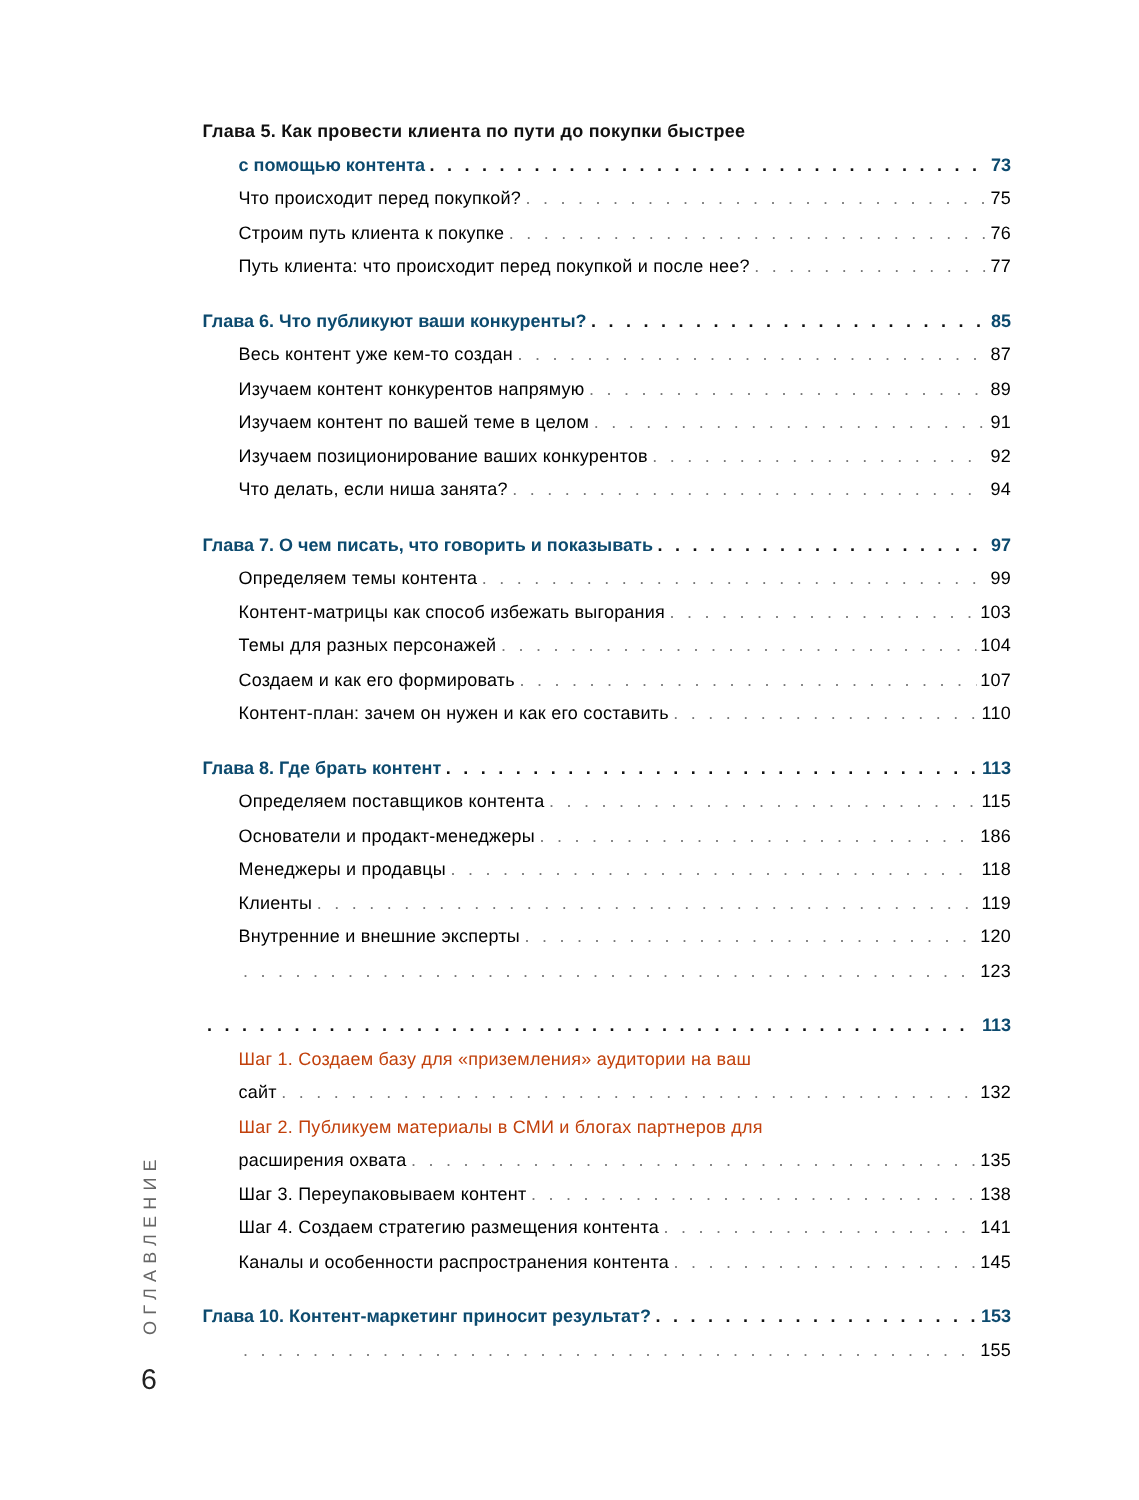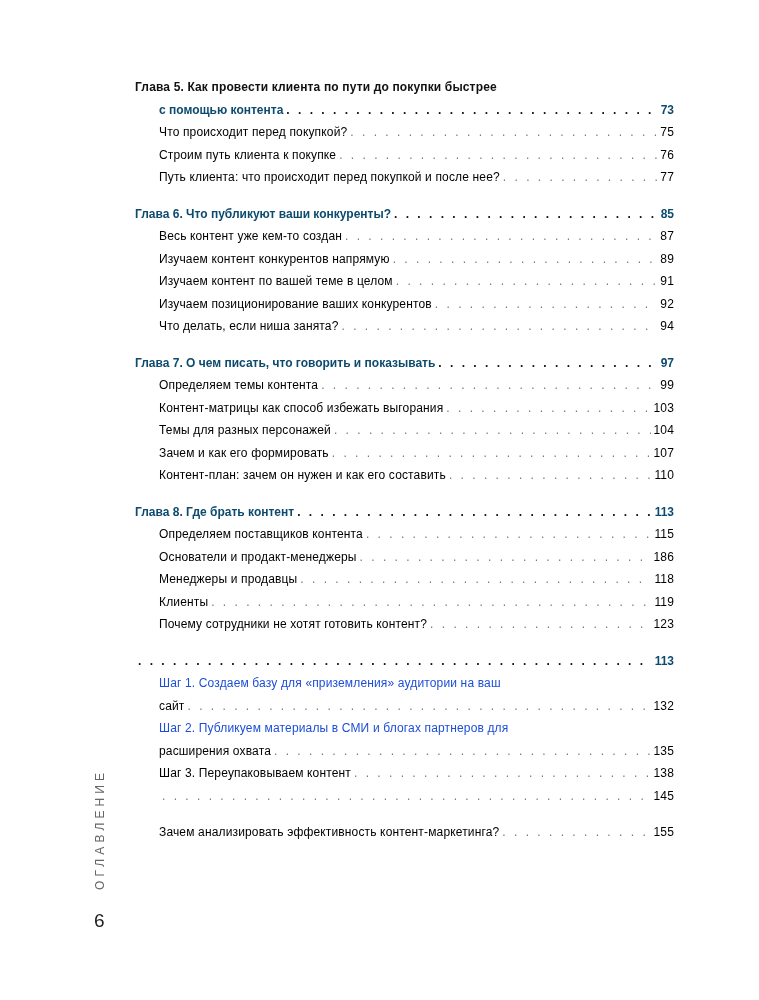--- a/index.html
+++ b/index.html
@@ -63,21 +63,21 @@
       letter-spacing: 0;
       word-spacing: 5px;
     }
     .row .page {
       flex: 0 0 auto;
       text-align: center;
     }
     .row.line-only {
       display: block;
       padding-left: 24px;
-      color: #1d4ed8;
+      color: #c2410c;
       letter-spacing: 0.15px;
     }
     .side-label {
       position: absolute;
       left: 93px;
       top: 890px;
       transform-origin: left top;
       transform: rotate(-90deg);
       font-size: 12px;
       letter-spacing: 4.1px;
@@ -169,21 +169,21 @@
       <span class="title">Контент-матрицы как способ избежать выгорания</span>
       <span class="dots"></span>
       <span class="page">103</span>
     </div>
     <div class="row sub">
       <span class="title">Темы для разных персонажей</span>
       <span class="dots"></span>
       <span class="page">104</span>
     </div>
     <div class="row sub">
-      <span class="title">Зачем и как его формировать</span>
+      <span class="title">Создаем и как его формировать</span>
       <span class="dots"></span>
       <span class="page">107</span>
     </div>
     <div class="row sub">
       <span class="title">Контент-план: зачем он нужен и как его составить</span>
       <span class="dots"></span>
       <span class="page">110</span>
     </div>
   </div>
 
@@ -207,21 +207,25 @@
       <span class="title">Менеджеры и продавцы</span>
       <span class="dots"></span>
       <span class="page">118</span>
     </div>
     <div class="row sub">
       <span class="title">Клиенты</span>
       <span class="dots"></span>
       <span class="page">119</span>
     </div>
     <div class="row sub">
-      <span class="title">Почему сотрудники не хотят готовить контент?</span>
+      <span class="title">Внутренние и внешние эксперты</span>
+      <span class="dots"></span>
+      <span class="page">120</span>
+    </div>
+    <div class="row sub">
       <span class="dots"></span>
       <span class="page">123</span>
     </div>
   </div>
 
   <div class="chapter">
     <div class="row head">
       <span class="dots"></span>
       <span class="page">113</span>
     </div>
@@ -236,28 +240,38 @@
       <span class="title">расширения охвата</span>
       <span class="dots"></span>
       <span class="page">135</span>
     </div>
     <div class="row sub">
       <span class="title">Шаг 3. Переупаковываем контент</span>
       <span class="dots"></span>
       <span class="page">138</span>
     </div>
     <div class="row sub">
+      <span class="title">Шаг 4. Создаем стратегию размещения контента</span>
+      <span class="dots"></span>
+      <span class="page">141</span>
+    </div>
+    <div class="row sub">
+      <span class="title">Каналы и особенности распространения контента</span>
       <span class="dots"></span>
       <span class="page">145</span>
     </div>
   </div>
 
   <div class="chapter">
-    <div class="row sub">
-      <span class="title">Зачем анализировать эффективность контент-маркетинга?</span>
+    <div class="row head">
+      <span class="title">Глава 10. Контент-маркетинг приносит результат?</span>
+      <span class="dots"></span>
+      <span class="page">153</span>
+    </div>
+    <div class="row sub">
       <span class="dots"></span>
       <span class="page">155</span>
     </div>
   </div>
 
 </div>
 
 <div class="side-label">ОГЛАВЛЕНИЕ</div>
 <div class="page-number">6</div>
 

